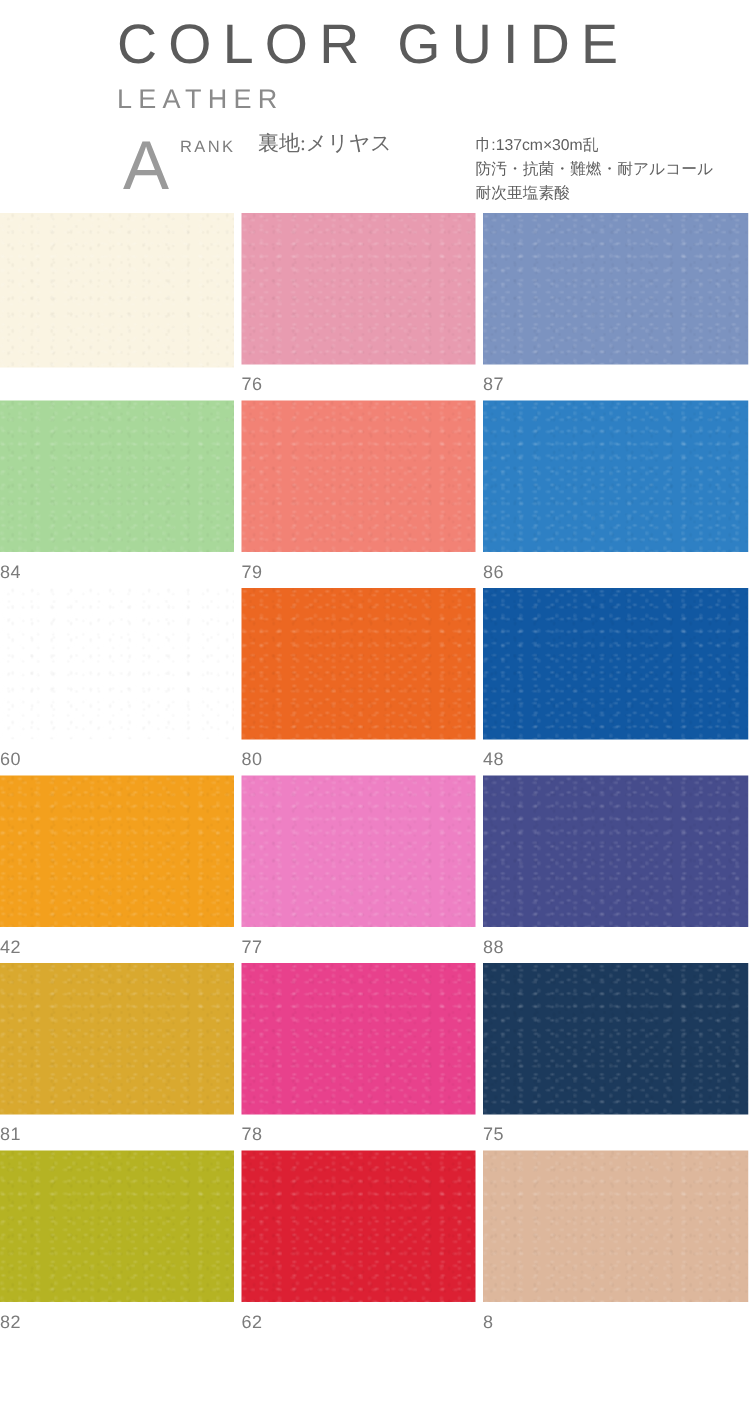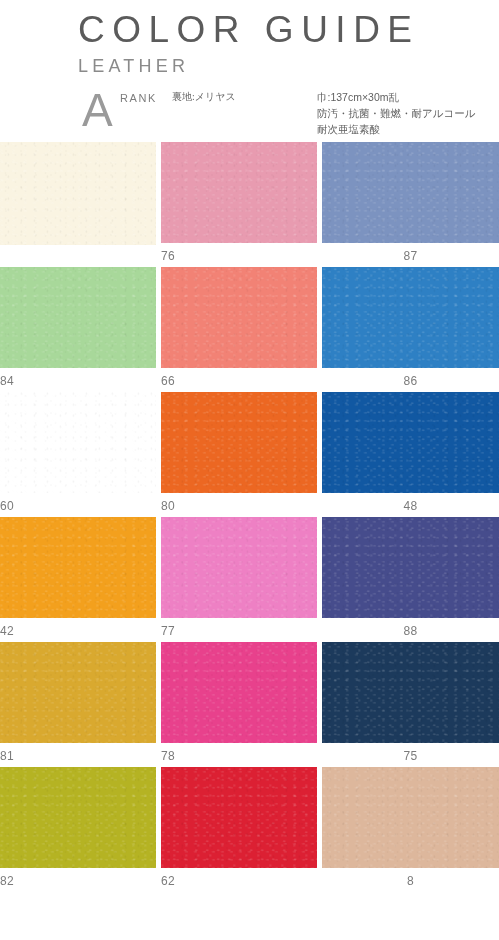--- a/index.html
+++ b/index.html
@@ -94,21 +94,21 @@
     font-size: 27px;
     font-weight: 300;
     letter-spacing: 0.5px;
     color: #4f4f4f;
     line-height: 32px;
     white-space: nowrap;
   }
 
   .code-sub {
     font-family: Liberation Serif, serif;
-    font-size: 10px;
+    font-size: 14px;
     font-weight: 400;
     color: #6a6a6a;
     line-height: 15px;
     margin-top: 2px;
     white-space: nowrap;
   }
 
   .spec-block {
     position: absolute;
     left: 273px;
@@ -144,21 +144,20 @@
   .cell {
     width: 163px;
     margin-right: 5px;
     display: flex;
     flex-direction: column;
   }
 
   .cell:last-child {
     margin-right: 0;
     width: 185px;
-    align-items: center;
   }
 
   .swatch {
     width: 100%;
     height: 103px;
     position: relative;
     overflow: hidden;
   }
 
   
@@ -231,21 +230,21 @@
           <div class="swatch-label">87</div>
         </div>
       </div>
       <div class="grid-row">
         <div class="cell">
           <div class="swatch" style="background: rgb(168, 216, 154);"></div>
           <div class="swatch-label">84</div>
         </div>
         <div class="cell">
           <div class="swatch" style="background: rgb(242, 130, 117);"></div>
-          <div class="swatch-label">66</div>
+          <div class="swatch-label">79</div>
         </div>
         <div class="cell">
           <div class="swatch" style="background: rgb(46, 128, 196);"></div>
           <div class="swatch-label">86</div>
         </div>
       </div>
       <div class="grid-row">
         <div class="cell">
           <div class="swatch"></div>
           <div class="swatch-label">60</div>

